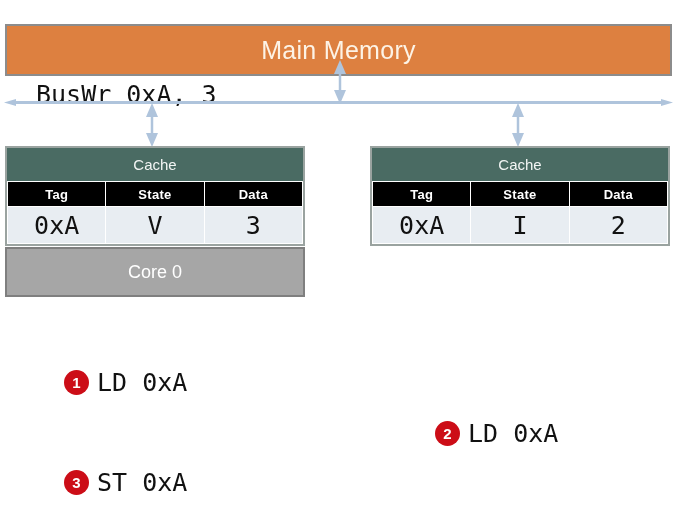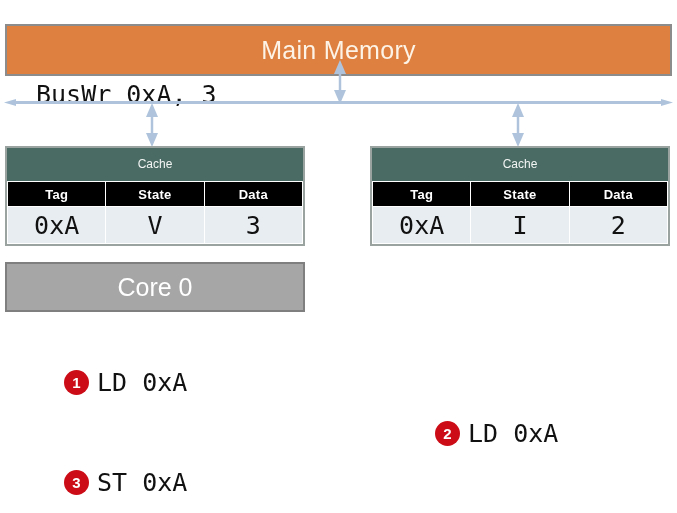--- a/index.html
+++ b/index.html
@@ -70,21 +70,21 @@
   #node-core1 { left: 370px; top: 146px; }
 
   .cache-box {
     border: 2px solid #9AA3A0;
     box-sizing: border-box;
     background: #ffffff;
   }
   .cache-title {
     background: #4A6B63;
     color: #F2F5F4;
-    font-size: 12px;
+    font-size: 15px;
     text-align: center;
     height: 33px;
     line-height: 33px;
   }
   table.cache-table {
     border-collapse: collapse;
     width: 100%;
     table-layout: fixed;
   }
   table.cache-table th {
@@ -102,30 +102,30 @@
     height: 34px;
     border: 1px solid #ffffff;
     text-align: center;
     font-family: "DejaVu Sans Mono", "Liberation Mono", monospace;
     font-size: 25px;
     color: #111111;
   }
   td.highlight { color: #EE1111; }
 
   .core-box {
-    margin-top: 16px;
+    margin-top: 1px;
     height: 50px;
     box-sizing: border-box;
     background: #A6A6A6;
     border: 2px solid #7F7F7F;
     display: flex;
     align-items: center;
     justify-content: center;
     color: #FFFFFF;
-    font-size: 25px;
+    font-size: 18px;
   }
 
   
   .instruction {
     position: absolute;
     display: flex;
     align-items: center;
   }
   .badge {
     width: 25px;

